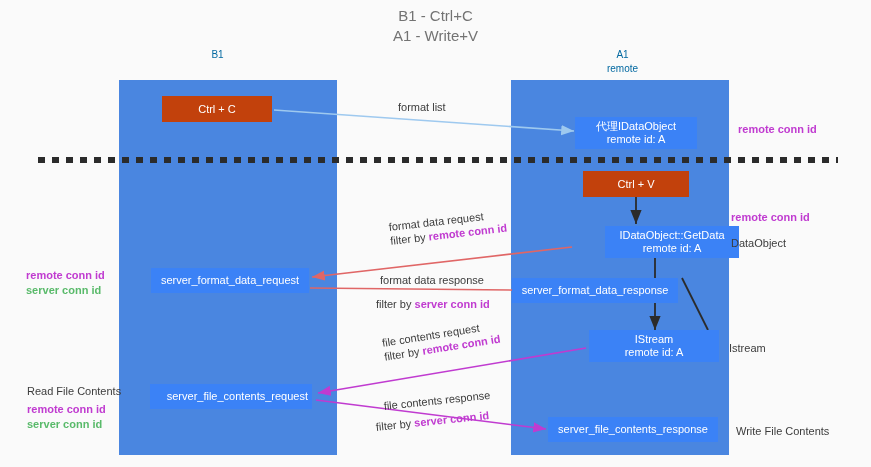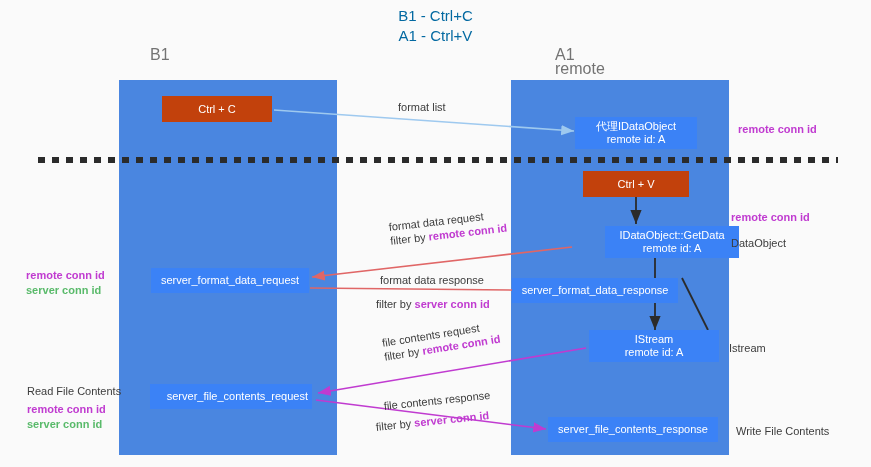--- a/index.html
+++ b/index.html
@@ -9,25 +9,25 @@
     font-family:"Liberation Sans", sans-serif;
     color:#333;
     position:relative;
     overflow:hidden;
   }
   #canvas{position:absolute;left:0;top:0;width:871px;height:467px;}
   svg.layer{position:absolute;left:0;top:0;width:871px;height:467px;pointer-events:none;}
 
   .title{
     position:absolute;left:0;top:6px;width:871px;
-    text-align:center;font-size:15px;line-height:20px;color:#0369a1;
+    text-align:center;font-size:15px;line-height:20px;color:#737373;
   }
 
   .colhead{
-    position:absolute;text-align:left;font-size:16px;line-height:14px;color:#737373;
+    position:absolute;text-align:center;font-size:10px;line-height:14px;color:#0369a1;
   }
   .colhead .h1{display:block;}
   .colhead .h2{display:block;}
 
   .panel{position:absolute;background:#4a86e0;}
 
   .node{
     position:absolute;
     display:flex;flex-direction:column;align-items:center;justify-content:center;
     text-align:center;color:#ffffff;font-size:11px;line-height:13px;
@@ -47,21 +47,21 @@
   }
   .arrowlabel .mag{color:#c03bd0;font-weight:bold;}
 </style>
 </head>
 <body>
 
 <div id="canvas">
 
   <div class="title">
     <div>B1 - Ctrl+C</div>
-    <div>A1 - Ctrl+V</div>
+    <div>A1 - Write+V</div>
   </div>
 
   <div class="colhead" style="left:150px;top:48px;width:135px;">
     <span class="h1">B1</span>
   </div>
   <div class="colhead" style="left:555px;top:48px;width:135px;">
     <span class="h1">A1</span>
     <span class="h2">remote</span>
   </div>
 

